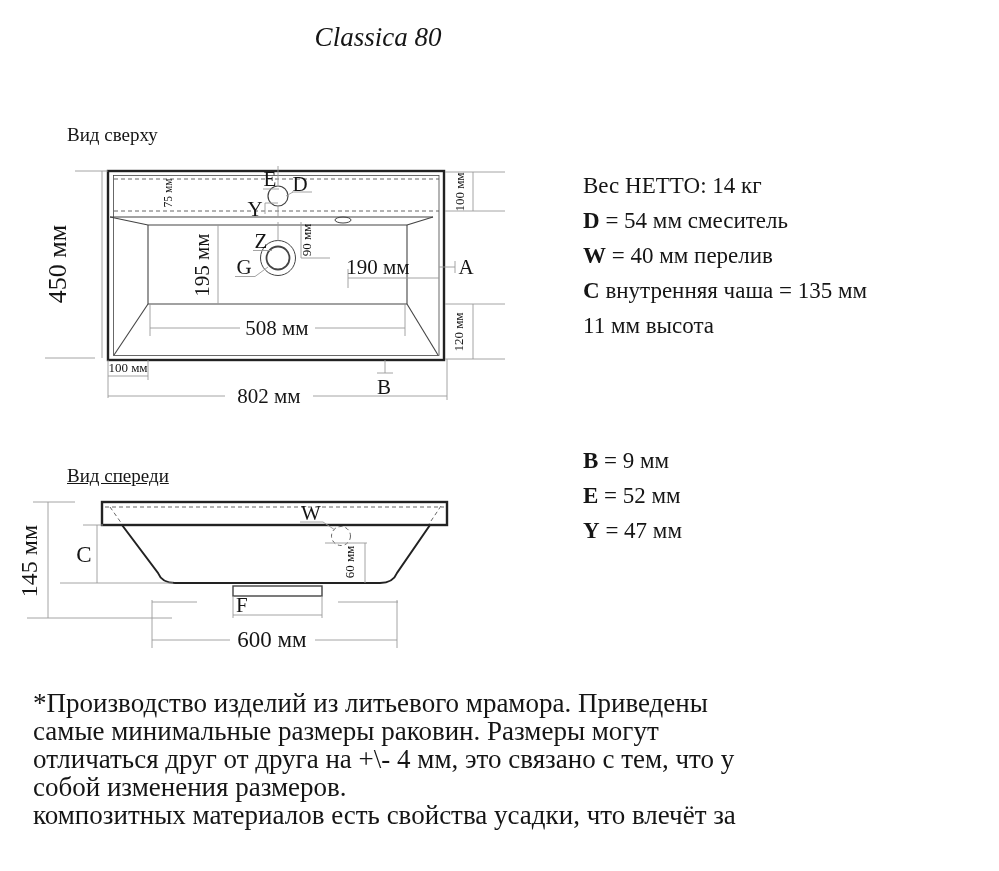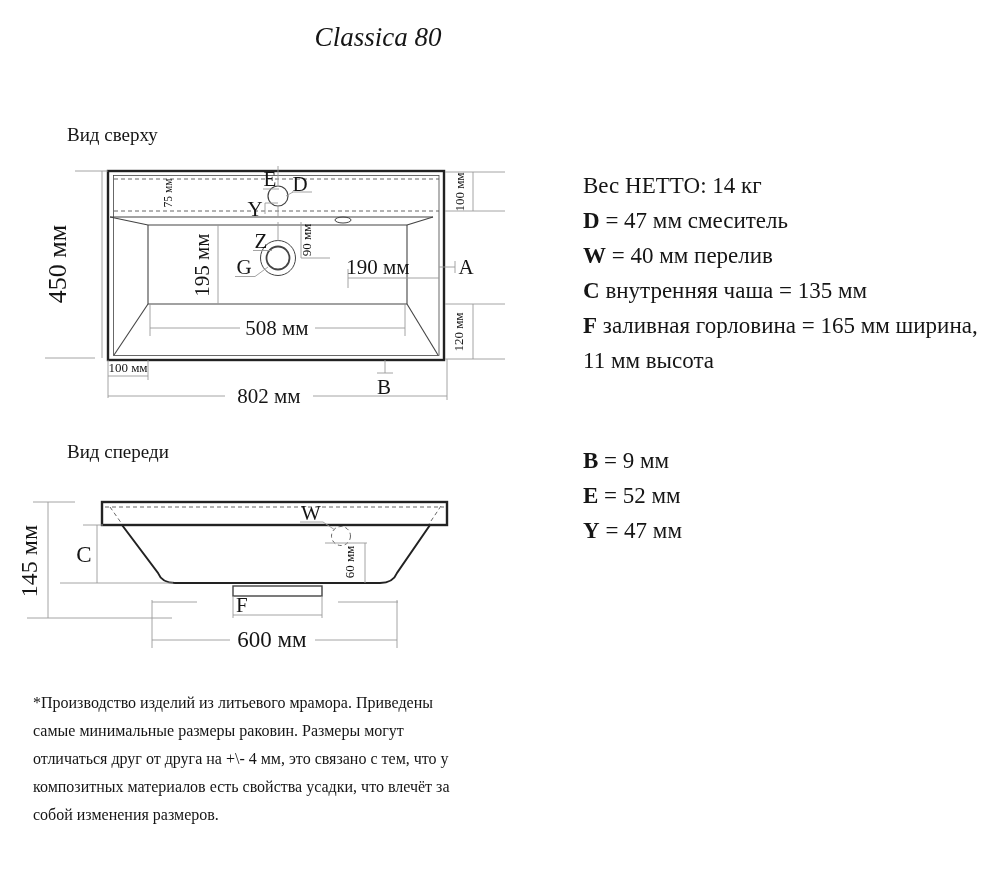--- a/index.html
+++ b/index.html
@@ -9,21 +9,21 @@
     -webkit-font-smoothing:antialiased;
   }
   .abs{position:absolute;}
   .title{
     left:378px;top:22px;transform:translateX(-50%);
     font-size:27px;white-space:nowrap;font-style:italic;
   }
   .view-label{font-size:19px;white-space:nowrap;}
   .specs{font-size:23px;line-height:35px;white-space:nowrap;}
   .specs b{font-weight:bold;}
-  .footnote{font-size:16px;line-height:28px;white-space:nowrap;}
+  .footnote{font-size:27px;line-height:28px;white-space:nowrap;}
   svg{display:block;overflow:visible;}
   svg text{font-family:"Liberation Serif", serif;fill:#151515;}
   .outline{stroke:#222;fill:none;}
   .thin{stroke:#444;fill:none;}
   .dim{stroke:#9a9a9a;stroke-width:0.9;fill:none;}
   .dash{stroke:#555;stroke-width:0.9;fill:none;stroke-dasharray:4 3;}
   .lbl{font-size:21px;}
   .dimtxt{font-size:21px;}
   .dimtxt-s{font-size:13px;}
 </style>
@@ -125,21 +125,21 @@
   <text class="dimtxt" x="348" y="119" text-anchor="middle">190 мм</text>
   <text class="dimtxt" x="247" y="180" text-anchor="middle">508 мм</text>
   <text class="dimtxt" x="239" y="248" text-anchor="middle">802 мм</text>
   <text class="dimtxt-s" x="434" y="37" text-anchor="middle" transform="rotate(-90 434 37)">100 мм</text>
   <text class="dimtxt-s" x="433" y="177" text-anchor="middle" transform="rotate(-90 433 177)">120 мм</text>
   <text class="dimtxt-s" x="98" y="217" text-anchor="middle">100 мм</text>
   <text class="dimtxt-s" x="142" y="38" text-anchor="middle" transform="rotate(-90 142 38)" style="font-size:11.5px">75 мм</text>
   <text x="36" y="109" text-anchor="middle" transform="rotate(-90 36 109)" style="font-size:26px">450 мм</text>
 </svg>
 
-<div class="abs view-label" style="left:67px;top:441px;">Вид спереди</div>
+<div class="abs view-label" style="left:67px;top:465px;text-decoration:underline;">Вид спереди</div>
 
 <svg class="abs" style="left:25px;top:490px;" width="450" height="170" viewBox="0 0 450 170">
   <g>
     <rect class="outline" x="77" y="12" width="345" height="23" stroke-width="2.4"></rect>
     <line class="dash" x1="80" y1="17" x2="419" y2="17"></line>
     <line class="dash" x1="85" y1="17" x2="97" y2="34"></line>
     <line class="dash" x1="416" y1="16" x2="404" y2="34"></line>
     <path class="outline" stroke-width="2" d="M 97 35 L 133 83 Q 137 93 150 93 L 355 93 Q 368 93 372 83 L 405 35"></path>
     <rect class="thin" x="208" y="96" width="89" height="10" stroke-width="1.4"></rect>
     <circle class="dash" cx="316" cy="46" r="9.5"></circle>
@@ -174,32 +174,31 @@
   <text class="lbl" x="286" y="30" text-anchor="middle">W</text>
   <text class="dimtxt-s" x="329" y="72" text-anchor="middle" transform="rotate(-90 329 72)">60 мм</text>
   <text x="59" y="72" text-anchor="middle" style="font-size:23px">C</text>
   <text x="12" y="71" text-anchor="middle" transform="rotate(-90 12 71)" style="font-size:24px">145 мм</text>
   <text class="lbl" x="211" y="122">F</text>
   <text x="247" y="157" text-anchor="middle" style="font-size:23px">600 мм</text>
 </svg>
 
 <div class="abs specs" style="left:583px;top:124px;margin-top:44px;">
   <div><b></b><span>Вес НЕТТО: 14 кг</span></div>
-  <div><b>D</b><span> = 47 мм смеситель</span></div>
+  <div><b>D</b><span> = 54 мм смеситель</span></div>
   <div><b>W</b><span> = 40 мм перелив</span></div>
   <div><b>C</b><span> внутренняя чаша = 135 мм</span></div>
-  <div><b>F</b><span> заливная горловина = 165 мм ширина,</span></div>
   <div><b></b><span>11 мм высота</span></div>
 </div>
 
 <div class="abs specs" style="left:583px;top:443px;">
   <div><b>B</b><span> = 9 мм</span></div>
   <div><b>E</b><span> = 52 мм</span></div>
   <div><b>Y</b><span> = 47 мм</span></div>
 </div>
 
 <div class="abs footnote" style="left:33px;top:689px;">
   <div>*Производство изделий из литьевого мрамора. Приведены</div>
   <div>самые минимальные размеры раковин. Размеры могут</div>
   <div>отличаться друг от друга на +\- 4 мм, это связано с тем, что у</div>
+  <div>собой изменения размеров.</div>
   <div>композитных материалов есть свойства усадки, что влечёт за</div>
-  <div>собой изменения размеров.</div>
 </div>
 
 </body></html>

